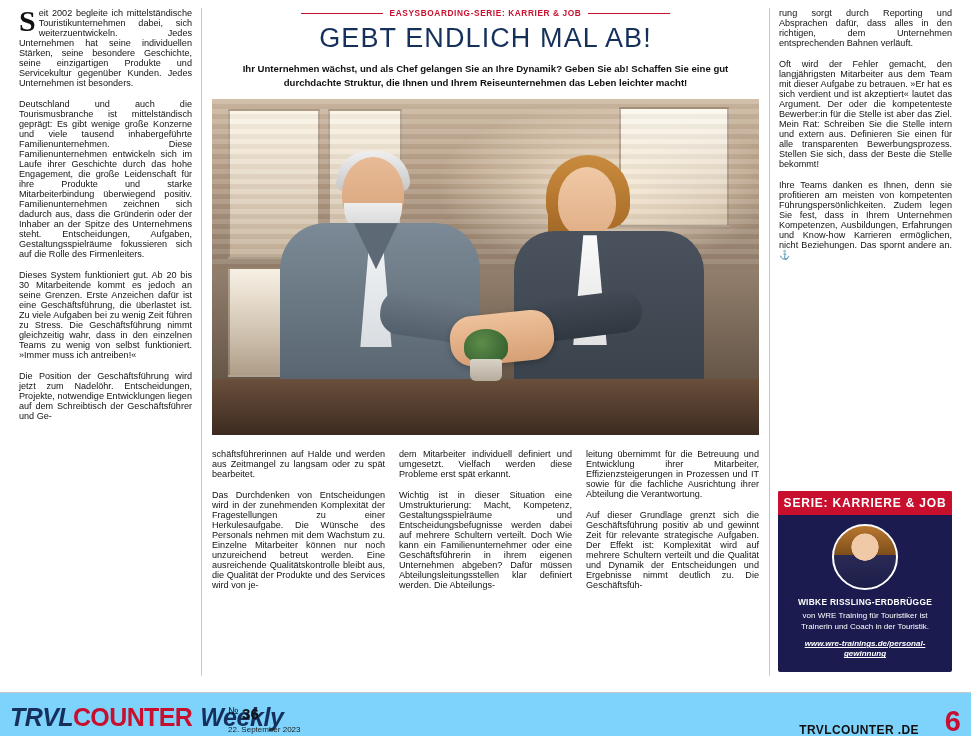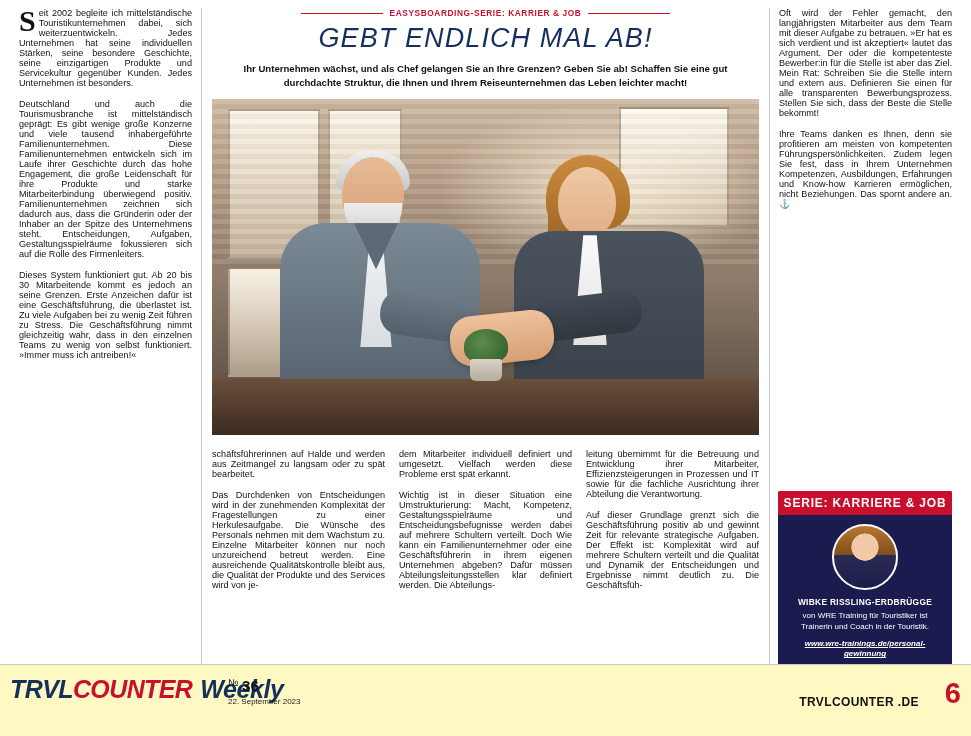--- a/index.html
+++ b/index.html
@@ -71,21 +71,20 @@
   }
   h1.headline {
     text-align: center;
     font-family: "Liberation Sans", sans-serif;
     font-weight: 400;
     font-size: 27px;
     letter-spacing: 1.1px;
     color: #16305c;
     margin: 6px 0 10px 0;
     line-height: 1.05;
-    font-style: italic;
   }
   p.standfirst {
     text-align: center;
     font-size: 9.6px;
     line-height: 13.4px;
     font-weight: 700;
     color: #111;
     margin: 0 6px 10px 6px;
   }
 
@@ -266,31 +265,31 @@
   }
   .promo .link {
     font-size: 8px; line-height: 10.6px; font-weight: 700; font-style: italic;
     text-decoration: underline; margin: 0 8px; color: #fff; display: block;
   }
 
   
   .footer {
     position: absolute;
     left: 0; bottom: 0;
-    width: 971px; height: 72px;
+    width: 971px; height: 44px;
     border-top: 1px solid #c9c9c9;
-    background: #fef9c3;
+    background: #7dd3fc;
   }
   .logo {
     position: absolute; left: 10px; top: 10px;
     display: flex; align-items: baseline; gap: 0px;
     font-family: "Liberation Sans", sans-serif;
   }
   .logo .trvl { font-size: 25px; font-weight: 700; font-style: italic; color: #16305c; letter-spacing: -0.6px; }
-  .logo .counter { font-size: 25px; font-weight: 700; font-style: italic; color: #c8102e; letter-spacing: -0.6px; }
+  .logo .counter { font-size: 25px; font-weight: 700; color: #c8102e; letter-spacing: -0.6px; }
   .logo .weekly { font-size: 25px; font-weight: 700; font-style: italic; color: #16305c; margin-left: 8px; letter-spacing: -0.4px; }
   .issue {
     position: absolute; left: 228px; top: 12px;
     font-size: 12px; color: #111;
   }
   .issue .no { font-size: 10px; vertical-align: super; }
   .issue .num { font-size: 15px; font-weight: 700; }
   .issue .date { display: block; font-size: 8px; margin-top: 3px; color: #222; }
   .site {
     position: absolute; right: 52px; top: 30px;
@@ -305,33 +304,34 @@
 <body>
 
 <div class="page">
 
   <div class="content">
 
     <div class="col c1">
       <p class="body dropcap">Seit 2002 begleite ich mittelständische Touristikunternehmen dabei, sich weiterzuentwickeln. Jedes Unternehmen hat seine individuellen Stärken, seine besondere Geschichte, seine einzigartigen Produkte und Servicekultur gegenüber Kunden. Jedes Unternehmen ist besonders.</p>
       <p class="body">Deutschland und auch die Tourismusbranche ist mittelständisch geprägt: Es gibt wenige große Konzerne und viele tausend inhabergeführte Familienunternehmen. Diese Familienunternehmen entwickeln sich im Laufe ihrer Geschichte durch das hohe Engagement, die große Leidenschaft für ihre Produkte und starke Mitarbeiterbindung überwiegend positiv. Familienunternehmen zeichnen sich dadurch aus, dass die Gründerin oder der Inhaber an der Spitze des Unternehmens steht. Entscheidungen, Aufgaben, Gestaltungsspielräume fokussieren sich auf die Rolle des Firmenleiters.</p>
       <p class="body">Dieses System funktioniert gut. Ab 20 bis 30 Mitarbeitende kommt es jedoch an seine Grenzen. Erste Anzeichen dafür ist eine Geschäftsführung, die überlastet ist. Zu viele Aufgaben bei zu wenig Zeit führen zu Stress. Die Geschäftsführung nimmt gleichzeitig wahr, dass in den einzelnen Teams zu wenig von selbst funktioniert. »Immer muss ich antreiben!«</p>
+      <p class="body">Die Position der Geschäftsführung wird jetzt zum Nadelöhr. Entscheidungen, Projekte, notwendige Entwicklungen liegen auf dem Schreibtisch der Geschäftsführer und Ge-</p>
     </div>
 
     <div class="col c2">
 
       <div class="kicker-rules">
         <span class="rule"></span>
         <div class="kicker" style="margin:0">EASYSBOARDING-SERIE: KARRIER &amp; JOB</div>
         <span class="rule"></span>
       </div>
 
       <h1 class="headline">GEBT ENDLICH MAL AB!</h1>
 
-      <p class="standfirst">Ihr Unternehmen wächst, und als Chef gelangen Sie an Ihre Grenzen? Geben Sie ab! Schaffen Sie eine gut durchdachte Struktur, die Ihnen und Ihrem Reiseunternehmen das Leben leichter macht!</p>
+      <p class="standfirst">Ihr Unternehmen wächst, und als Chef gelangen Sie an Ihre Dynamik? Geben Sie ab! Schaffen Sie eine gut durchdachte Struktur, die Ihnen und Ihrem Reiseunternehmen das Leben leichter macht!</p>
 
       <div class="photo-wrap">
         <div class="photo">
           <div class="pane p1"></div>
           <div class="pane p2"></div>
           <div class="pane p3"></div>
           <div class="pane p4"></div>
           <div class="blinds"></div>
 
           <div class="man">
@@ -374,20 +374,21 @@
           <p class="body">Wichtig ist in dieser Situation eine Umstrukturierung: Macht, Kompetenz, Gestaltungsspielräume und Entscheidungsbefugnisse werden dabei auf mehrere Schultern verteilt. Doch Wie kann ein Familienunternehmer oder eine Geschäftsführerin in ihrem eigenen Unternehmen abgeben? Dafür müssen Abteilungsleitungsstellen klar definiert werden. Die Abteilungs-</p>
         </div>
         <div class="subcol">
           <p class="body">leitung übernimmt für die Betreuung und Entwicklung ihrer Mitarbeiter, Effizienzsteigerungen in Prozessen und IT sowie für die fachliche Ausrichtung ihrer Abteilung die Verantwortung.</p>
           <p class="body">Auf dieser Grundlage grenzt sich die Geschäftsführung positiv ab und gewinnt Zeit für relevante strategische Aufgaben. Der Effekt ist: Komplexität wird auf mehrere Schultern verteilt und die Qualität und Dynamik der Entscheidungen und Ergebnisse nimmt deutlich zu. Die Geschäftsfüh-</p>
         </div>
       </div>
     </div>
 
     <div class="col c3">
+      <p class="body">rung sorgt durch Reporting und Absprachen dafür, dass alles in den richtigen, dem Unternehmen entsprechenden Bahnen verläuft.</p>
       <p class="body">Oft wird der Fehler gemacht, den langjährigsten Mitarbeiter aus dem Team mit dieser Aufgabe zu betrauen. »Er hat es sich verdient und ist akzeptiert« lautet das Argument. Der oder die kompetenteste Bewerber:in für die Stelle ist aber das Ziel. Mein Rat: Schreiben Sie die Stelle intern und extern aus. Definieren Sie einen für alle transparenten Bewerbungsprozess. Stellen Sie sich, dass der Beste die Stelle bekommt!</p>
       <p class="body">Ihre Teams danken es Ihnen, denn sie profitieren am meisten von kompetenten Führungspersönlichkeiten. Zudem legen Sie fest, dass in Ihrem Unternehmen Kompetenzen, Ausbildungen, Erfahrungen und Know-how Karrieren ermöglichen, nicht Beziehungen. Das spornt andere an. ⚓</p>
 
       <div class="promo">
         <div class="ribbon">SERIE: KARRIERE &amp; JOB</div>
         <div class="avatar"></div>
         <div class="name">WIBKE RISSLING-ERDBRÜGGE</div>
         <div class="role">von WRE Training für Touristiker ist Trainerin und Coach in der Touristik.</div>
         <a class="link" href="#">www.wre-trainings.de/personal-gewinnung</a>
       </div>

